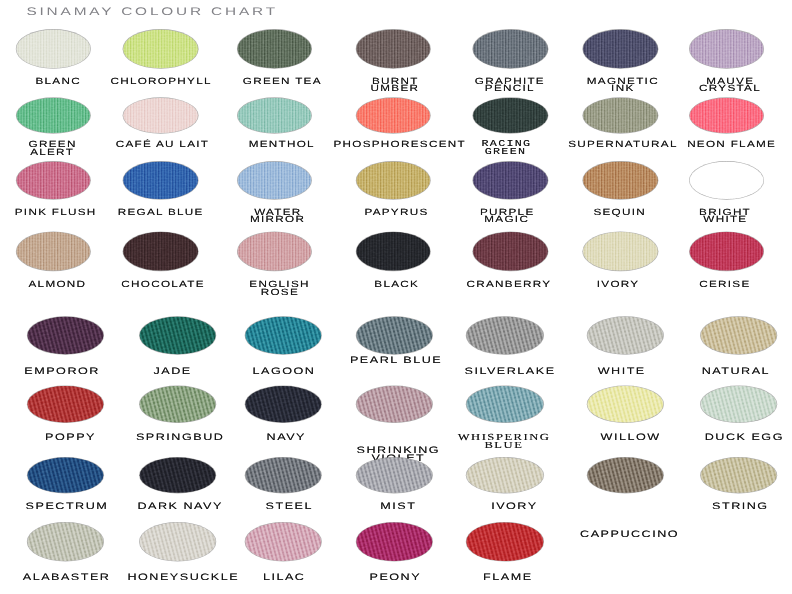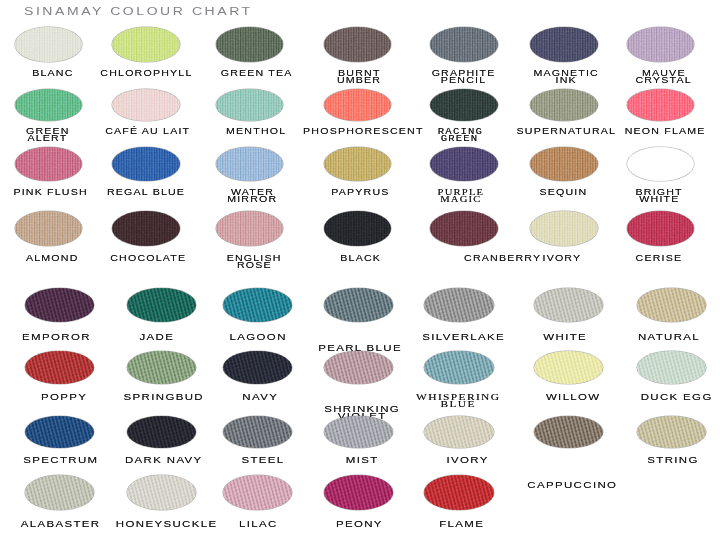--- a/index.html
+++ b/index.html
@@ -248,21 +248,21 @@
       <div class="swatch-cell" style="left: 323.6px; top: 146.7px; width: 67.6px; height: 34.5px;">
         <div class="swatch" style="width: 67.6px; height: 34.5px; background: rgb(195, 173, 98);">
           <svg class="noise" style="opacity: 0.8;">
             <rect width="100%" height="100%" filter="url(#fabricNoise)"></rect>
           </svg>
           <svg class="weave" style="opacity: 1;">
             <rect width="100%" height="100%" fill="url(#weavePat)" filter="url(#weaveBlur)"></rect>
           </svg>
         </div>
       </div>
-      <div class="swatch-label" style="left: 370.8px; top: 188.5px; width: 180px; font-family: Liberation Serif, serif;"><div class="ln"><span class="tx">PURPLE</span></div><div class="ln"><span class="tx">MAGIC</span></div></div>
+      <div class="swatch-label" style="left: 370.8px; top: 188.5px; width: 180px;"><div class="ln"><span class="tx">PURPLE</span></div><div class="ln"><span class="tx">MAGIC</span></div></div>
       <div class="swatch-cell" style="left: 430.3px; top: 146.7px; width: 67.6px; height: 34.5px;">
         <div class="swatch" style="width: 67.6px; height: 34.5px; background: rgb(74, 65, 110);">
           <svg class="noise" style="opacity: 0.614;">
             <rect width="100%" height="100%" filter="url(#fabricNoise)"></rect>
           </svg>
           <svg class="weave" style="opacity: 0.752;">
             <rect width="100%" height="100%" fill="url(#weavePat)" filter="url(#weaveBlur)"></rect>
           </svg>
         </div>
       </div>
@@ -325,21 +325,21 @@
       <div class="swatch-cell" style="left: 323.6px; top: 210.8px; width: 67.6px; height: 35px;">
         <div class="swatch" style="width: 67.6px; height: 35px; background: rgb(32, 34, 39);">
           <svg class="noise" style="opacity: 0.466;">
             <rect width="100%" height="100%" filter="url(#fabricNoise)"></rect>
           </svg>
           <svg class="weave" style="opacity: 0.544;">
             <rect width="100%" height="100%" fill="url(#weavePat)" filter="url(#weaveBlur)"></rect>
           </svg>
         </div>
       </div>
-      <div class="swatch-label" style="left: 373px; top: 254.6px; width: 180px; margin-left: 40px;"><div class="ln"><span class="tx">CRANBERRY</span></div></div>
+      <div class="swatch-label" style="left: 373px; top: 254.6px; width: 180px;"><div class="ln"><span class="tx">CRANBERRY</span></div></div>
       <div class="swatch-cell" style="left: 430.3px; top: 210.8px; width: 67.6px; height: 35px;">
         <div class="swatch" style="width: 67.6px; height: 35px; background: rgb(103, 51, 62);">
           <svg class="noise" style="opacity: 0.594;">
             <rect width="100%" height="100%" filter="url(#fabricNoise)"></rect>
           </svg>
           <svg class="weave" style="opacity: 0.725;">
             <rect width="100%" height="100%" fill="url(#weavePat)" filter="url(#weaveBlur)"></rect>
           </svg>
         </div>
       </div>
@@ -391,21 +391,21 @@
       <div class="swatch-cell" style="left: 223.1px; top: 288.3px; width: 69.3px; height: 33.5px;">
         <div class="swatch" style="width: 69.3px; height: 33.5px; background: rgb(29, 128, 147);">
           <svg class="noise" style="opacity: 0.714;">
             <rect width="100%" height="100%" filter="url(#fabricNoise)"></rect>
           </svg>
           <svg class="weave" style="opacity: 0.894;">
             <rect width="100%" height="100%" fill="url(#weavePat2)" filter="url(#weaveBlur)"></rect>
           </svg>
         </div>
       </div>
-      <div class="swatch-label s2" style="left: 269.95px; top: 345px; width: 180px;"><div class="ln"><span class="tx">PEARL BLUE</span></div></div>
+      <div class="swatch-label s2" style="left: 269.95px; top: 324px; width: 180px;"><div class="ln"><span class="tx">PEARL BLUE</span></div></div>
       <div class="swatch-cell" style="left: 323.6px; top: 288.3px; width: 69.3px; height: 33.5px;">
         <div class="swatch" style="width: 69.3px; height: 33.5px; background: rgb(99, 118, 126);">
           <svg class="noise" style="opacity: 0.763;">
             <rect width="100%" height="100%" filter="url(#fabricNoise)"></rect>
           </svg>
           <svg class="weave" style="opacity: 0.963;">
             <rect width="100%" height="100%" fill="url(#weavePat2)" filter="url(#weaveBlur)"></rect>
           </svg>
         </div>
       </div>

